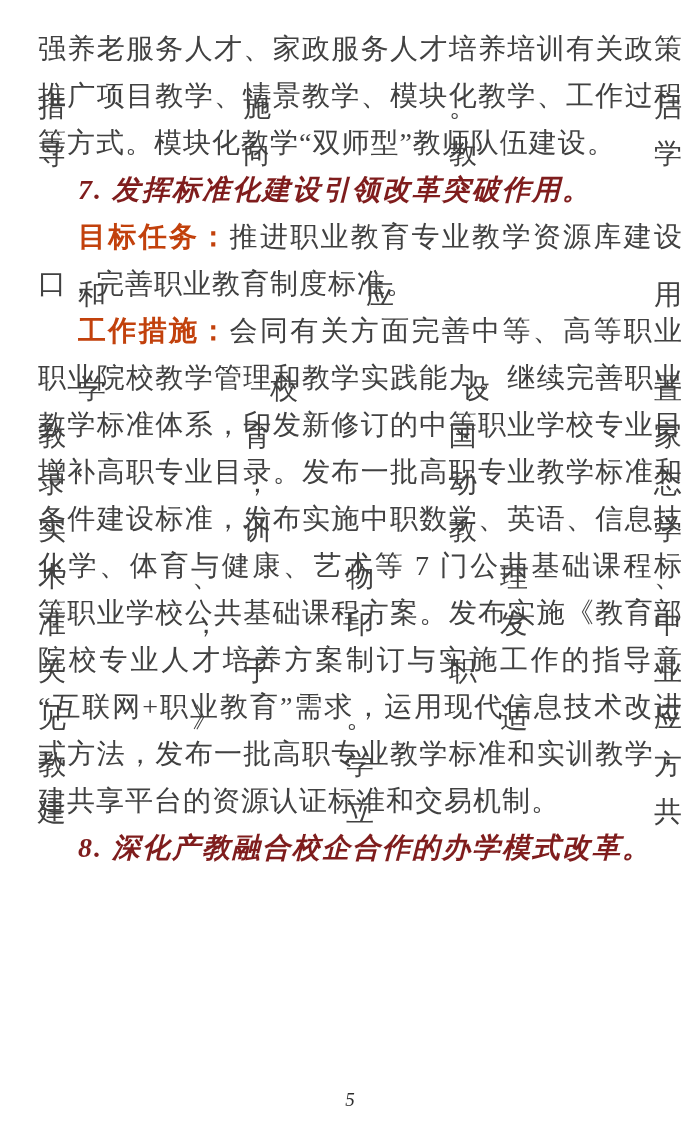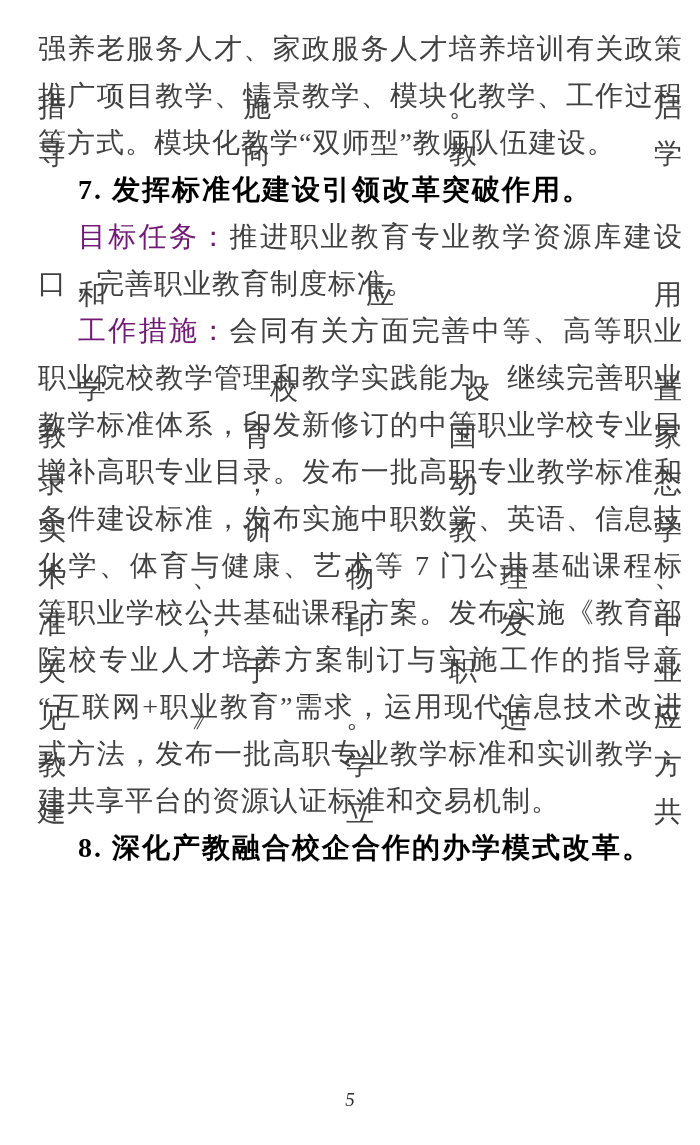--- a/index.html
+++ b/index.html
@@ -37,28 +37,29 @@
     padding-left: 40px;
   }
   .line.heading2 {
     font-family: "Liberation Sans", "DejaVu Sans", sans-serif;
     font-weight: 700;
     color: #141414;
     letter-spacing: 2px;
   }
   .line.heading3 {
     font-weight: 700;
-    color: #000000;
+    font-style: italic;
+    color: #7f1d1d;
     letter-spacing: 2px;
   }
   .seg-label {
     font-family: "Liberation Sans", "DejaVu Sans", sans-serif;
-    font-weight: 400;
+    font-weight: 700;
     font-style: normal;
-    color: #701a75;
+    color: #c2410c;
   }
   .page-number {
     position: absolute;
     left: 0;
     right: 0;
     top: 1089px;
     text-align: center;
     font-size: 19px;
     font-style: italic;
     color: #2e2e2e;

